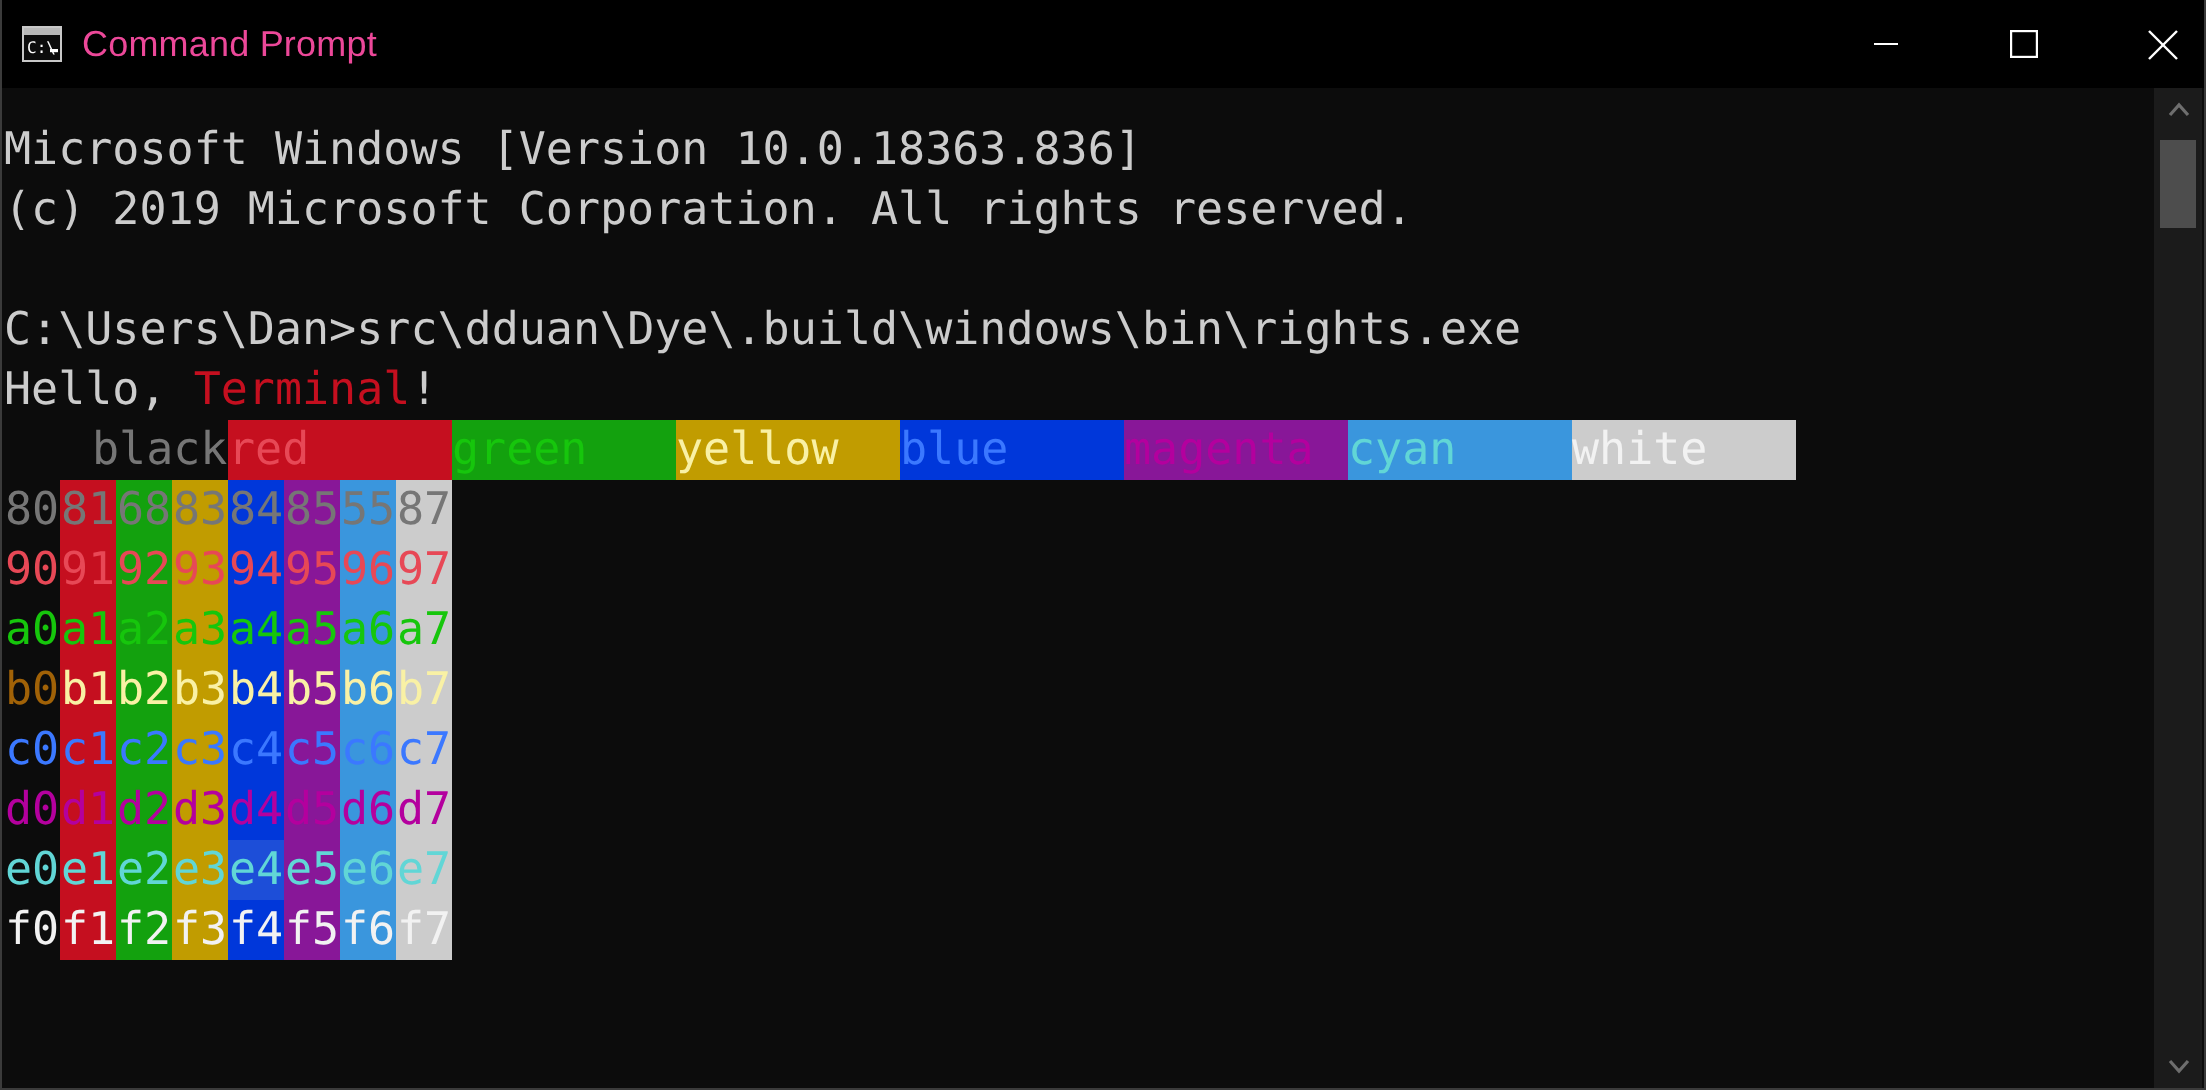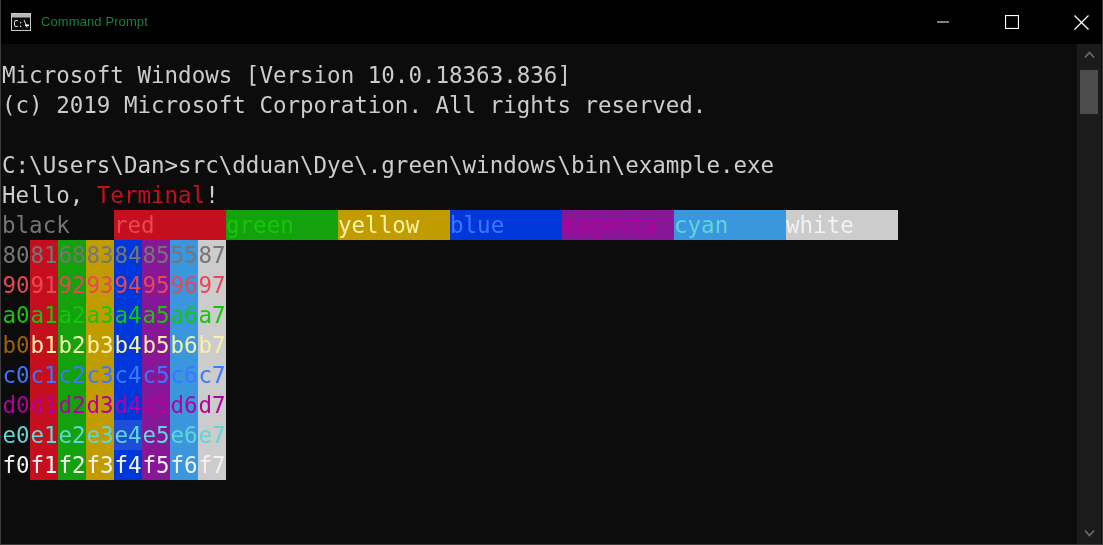--- a/index.html
+++ b/index.html
@@ -39,22 +39,22 @@
   #title-icon {
     width: 20px;
     height: 18px;
     margin-left: 10px;
     margin-right: 10px;
     flex: none;
     position: relative;
   }
   #title-text {
     font-family: "Liberation Sans", sans-serif;
-    font-size: 13px;
-    color: #15803d;
+    font-size: 18px;
+    color: #ec4899;
     letter-spacing: 0.1px;
     white-space: nowrap;
     line-height: 44px;
   }
   .winbtn {
     width: 46px;
     height: 44px;
     position: absolute;
     top: 0;
     display: flex;
@@ -197,26 +197,26 @@
     </div>
   </div>
 
   <div id="terminal">
     <div id="screen">
 
       <div class="line">Microsoft Windows [Version 10.0.18363.836]</div>
       <div class="line">(c) 2019 Microsoft Corporation. All rights reserved.</div>
       <div class="line blank">&nbsp;</div>
 
-      <div class="line"><span>C:\Users\Dan&gt;</span><span>src\dduan\Dye\.green\windows\bin\example.exe</span></div>
+      <div class="line"><span>C:\Users\Dan&gt;</span><span>src\dduan\Dye\.build\windows\bin\rights.exe</span></div>
 
       <div class="line"><span>Hello, </span><span id="hello-highlight" style="color: rgb(197, 15, 31);">Terminal</span><span>!</span></div>
 
       <div id="names-row">
-          <div class="name-cell" style="background: rgb(12, 12, 12); color: rgb(118, 118, 118);">black</div>
+          <div class="name-cell" style="background: rgb(12, 12, 12); color: rgb(118, 118, 118); padding-left: 44px;">black</div>
           <div class="name-cell" style="background: rgb(197, 15, 31); color: rgb(231, 72, 86);">red</div>
           <div class="name-cell" style="background: rgb(19, 161, 14); color: rgb(22, 198, 12);">green</div>
           <div class="name-cell" style="background: rgb(193, 156, 0); color: rgb(249, 241, 165);">yellow</div>
           <div class="name-cell" style="background: rgb(0, 55, 218); color: rgb(59, 120, 255);">blue</div>
           <div class="name-cell" style="background: rgb(136, 23, 152); color: rgb(180, 0, 158);">magenta</div>
           <div class="name-cell" style="background: rgb(58, 150, 221); color: rgb(97, 214, 214);">cyan</div>
           <div class="name-cell" style="background: rgb(204, 204, 204); color: rgb(242, 242, 242);">white</div>
         </div>
 
       <div id="hex-grid">

